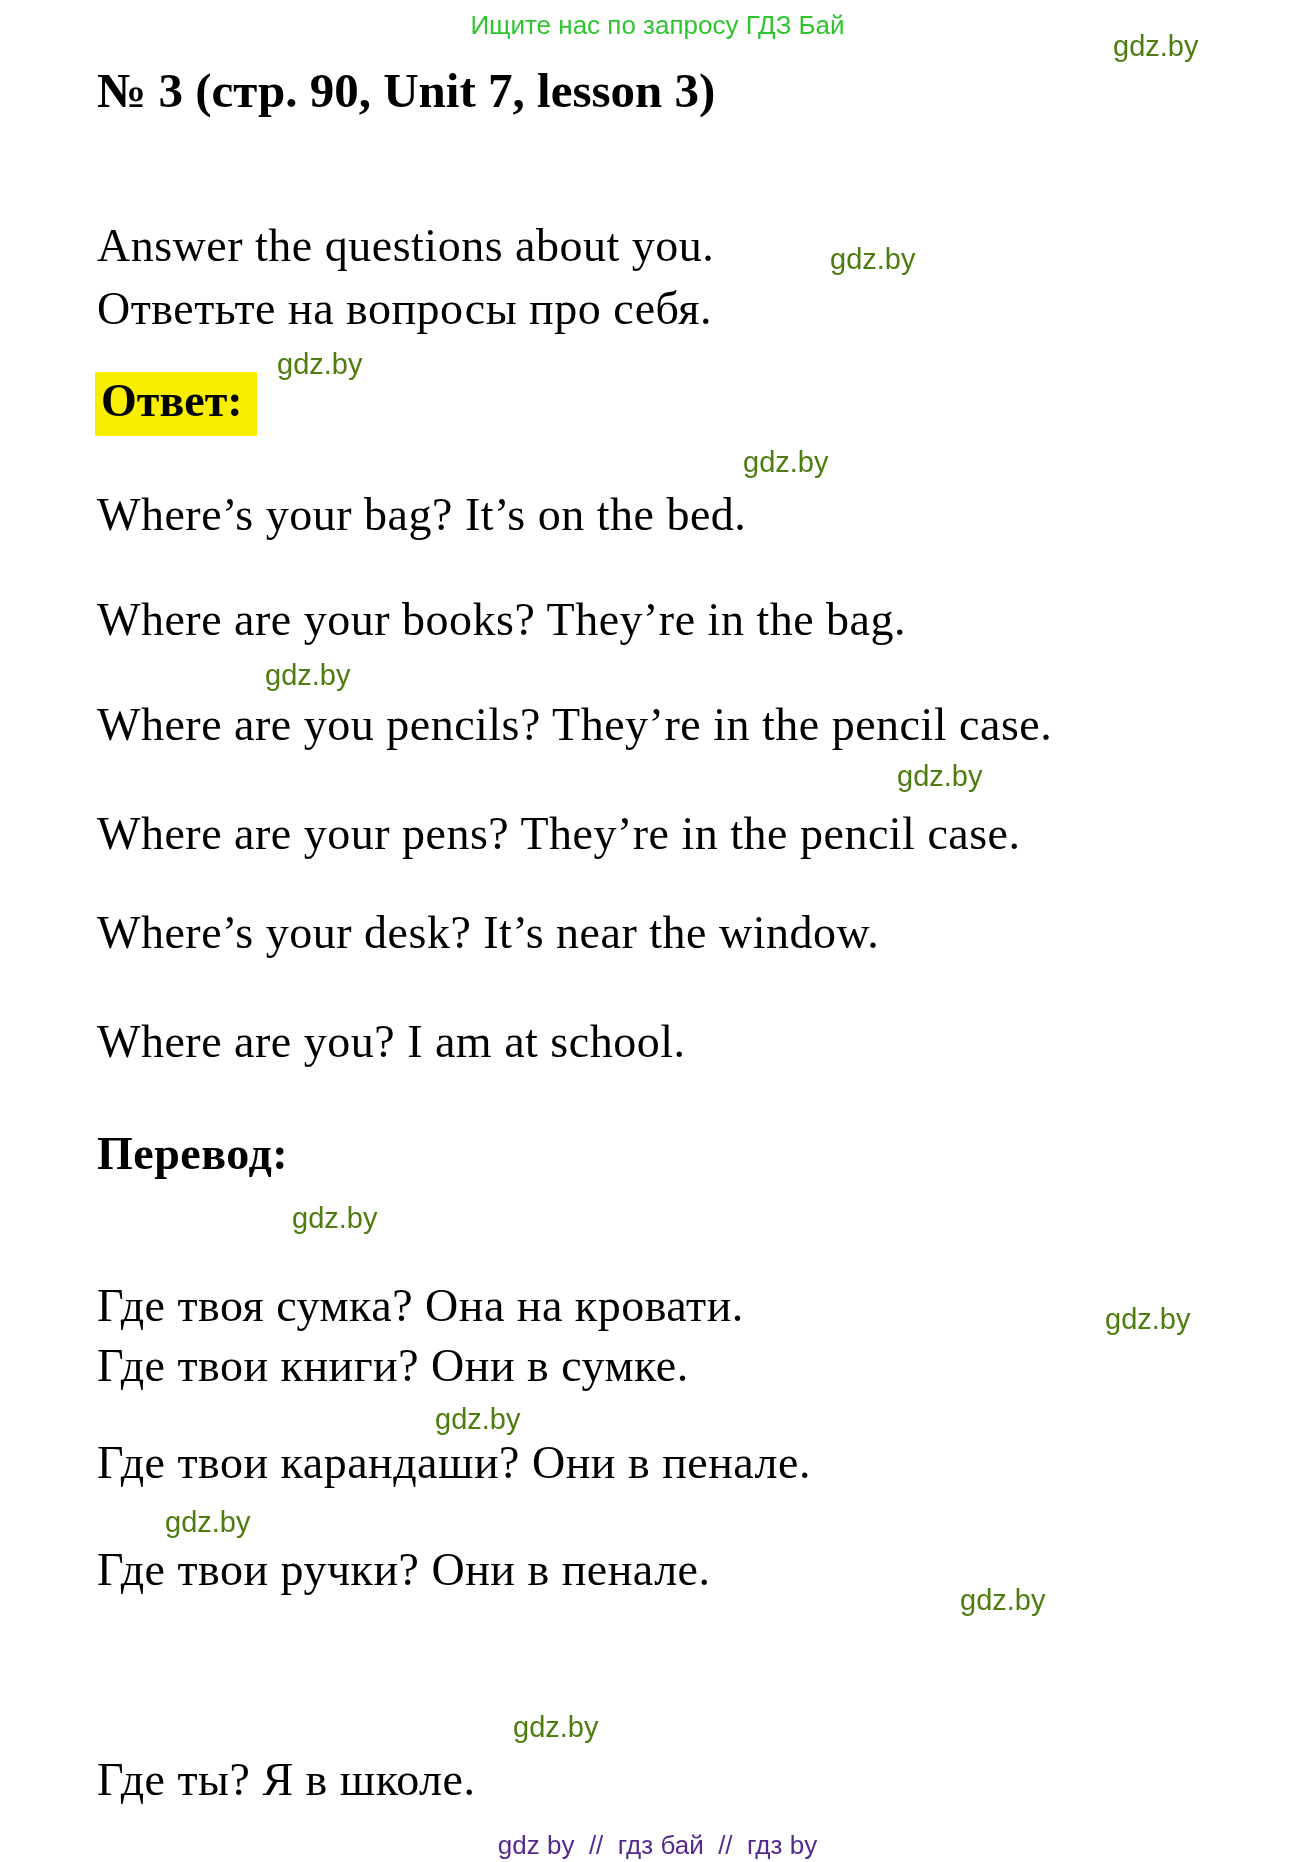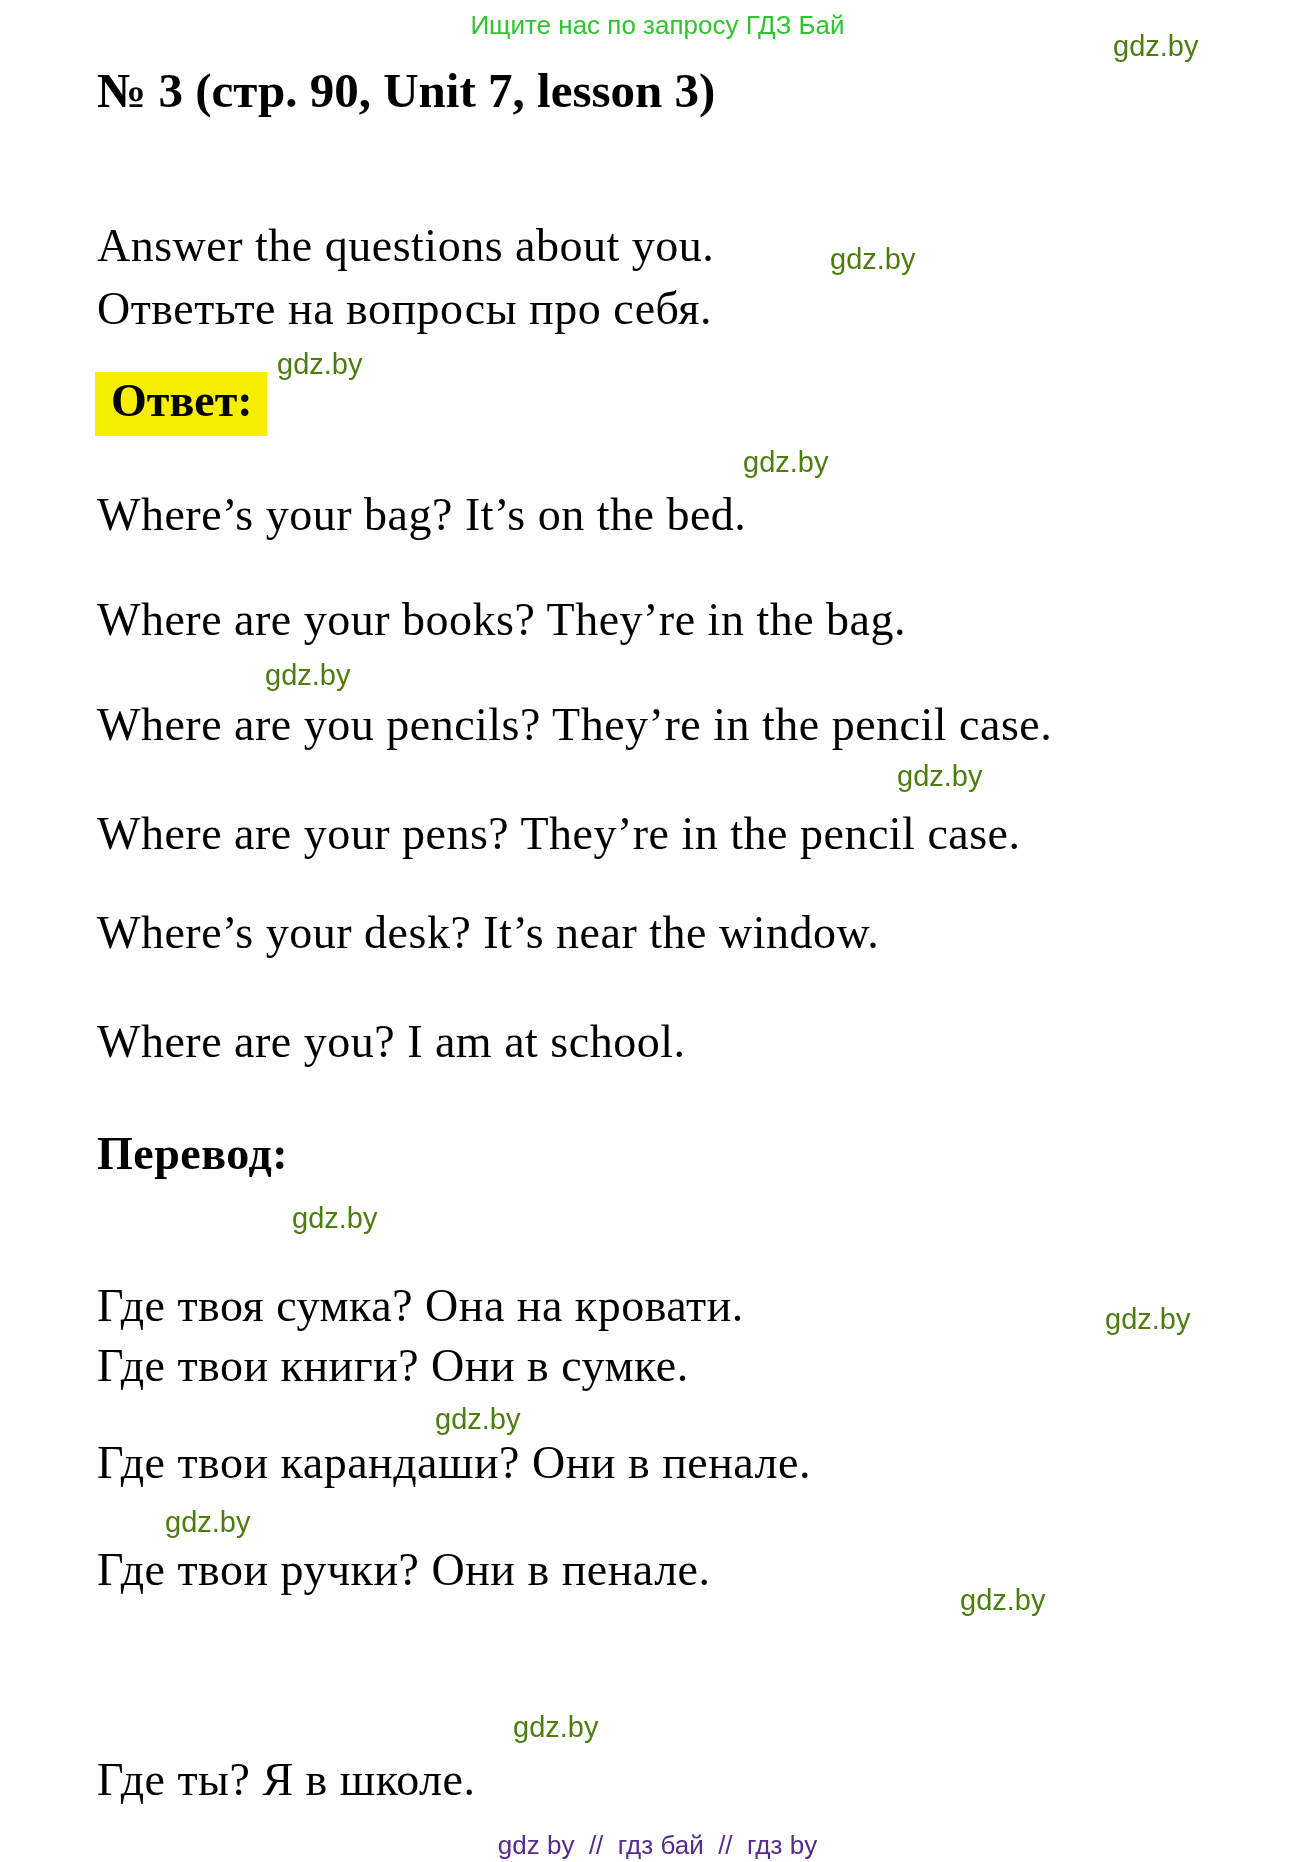--- a/index.html
+++ b/index.html
@@ -42,21 +42,21 @@
     line-height: 52px;
     color: #000;
     white-space: nowrap;
     letter-spacing: 0.5px;
   }
   .bold { font-weight: bold; }
   .answer-label-wrap {
     position: absolute;
     left: 95px; top: 372px;
     background: #f8ee00;
-    padding: 3px 14px 9px 16px;
+    padding: 3px 14px 9px 6px;
   }
   .answer-label-wrap .label-text {
     font-size: 46px;
     line-height: 52px;
     font-weight: bold;
     color: #000;
     white-space: nowrap;
   }
   .footer {
     position: absolute;

